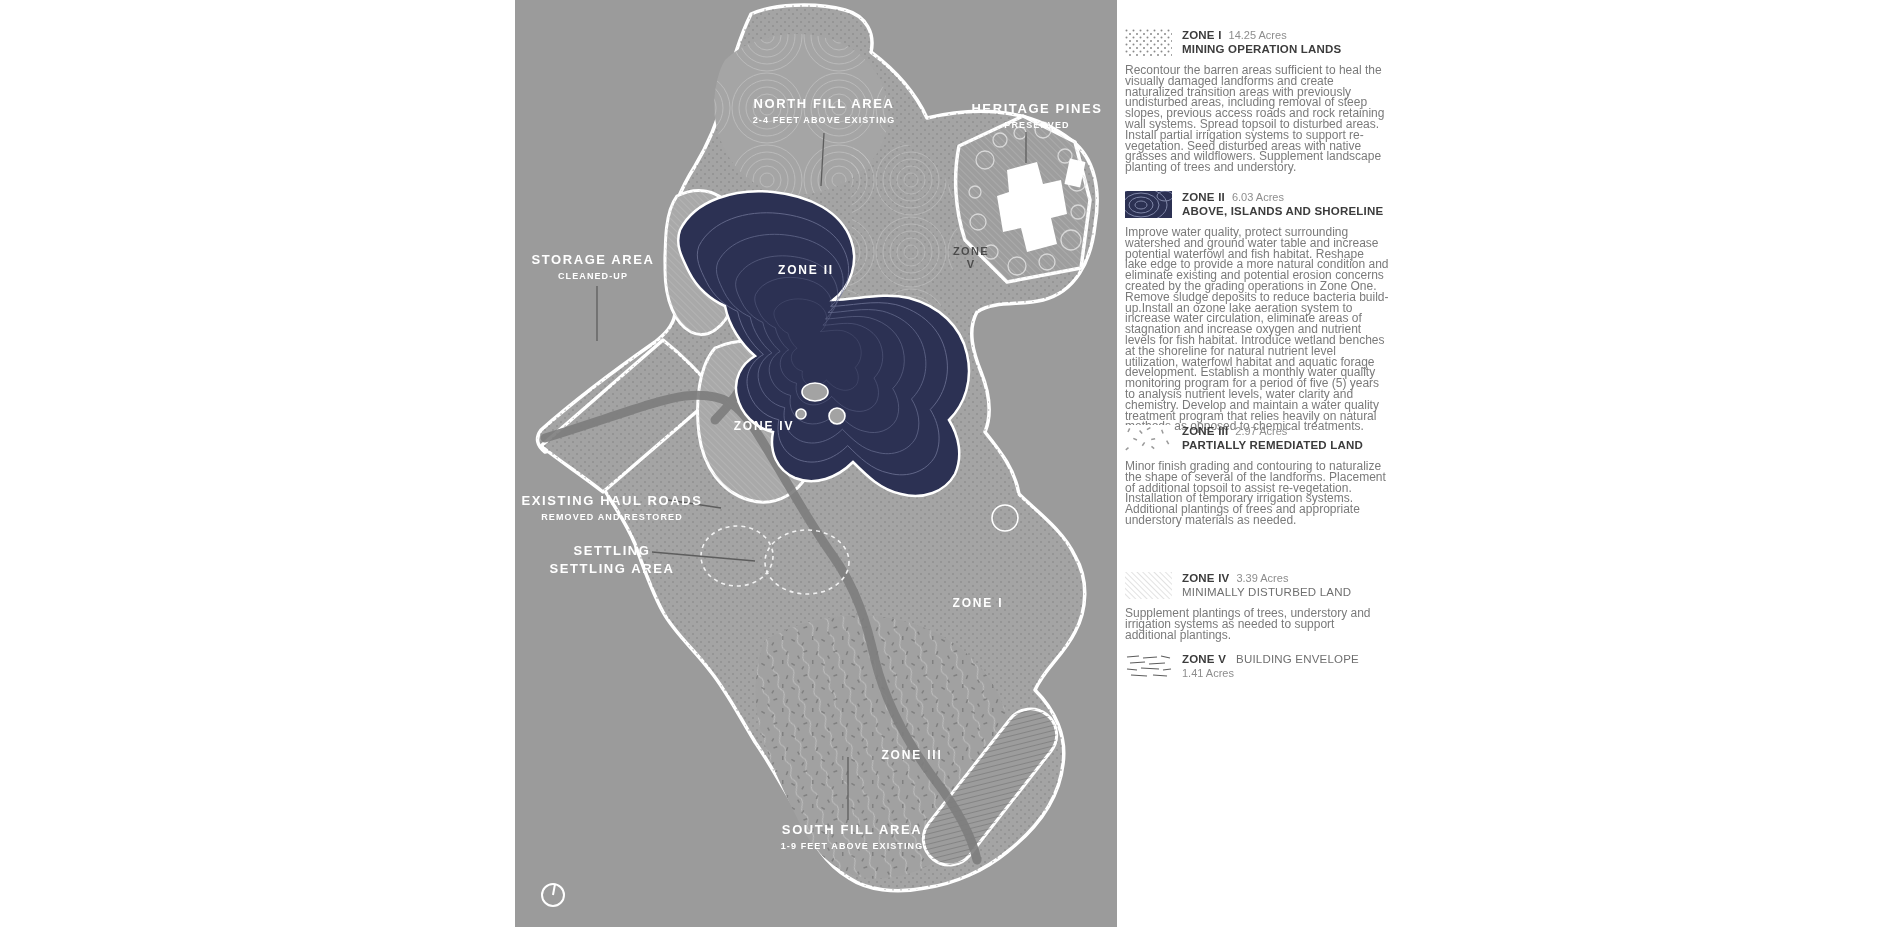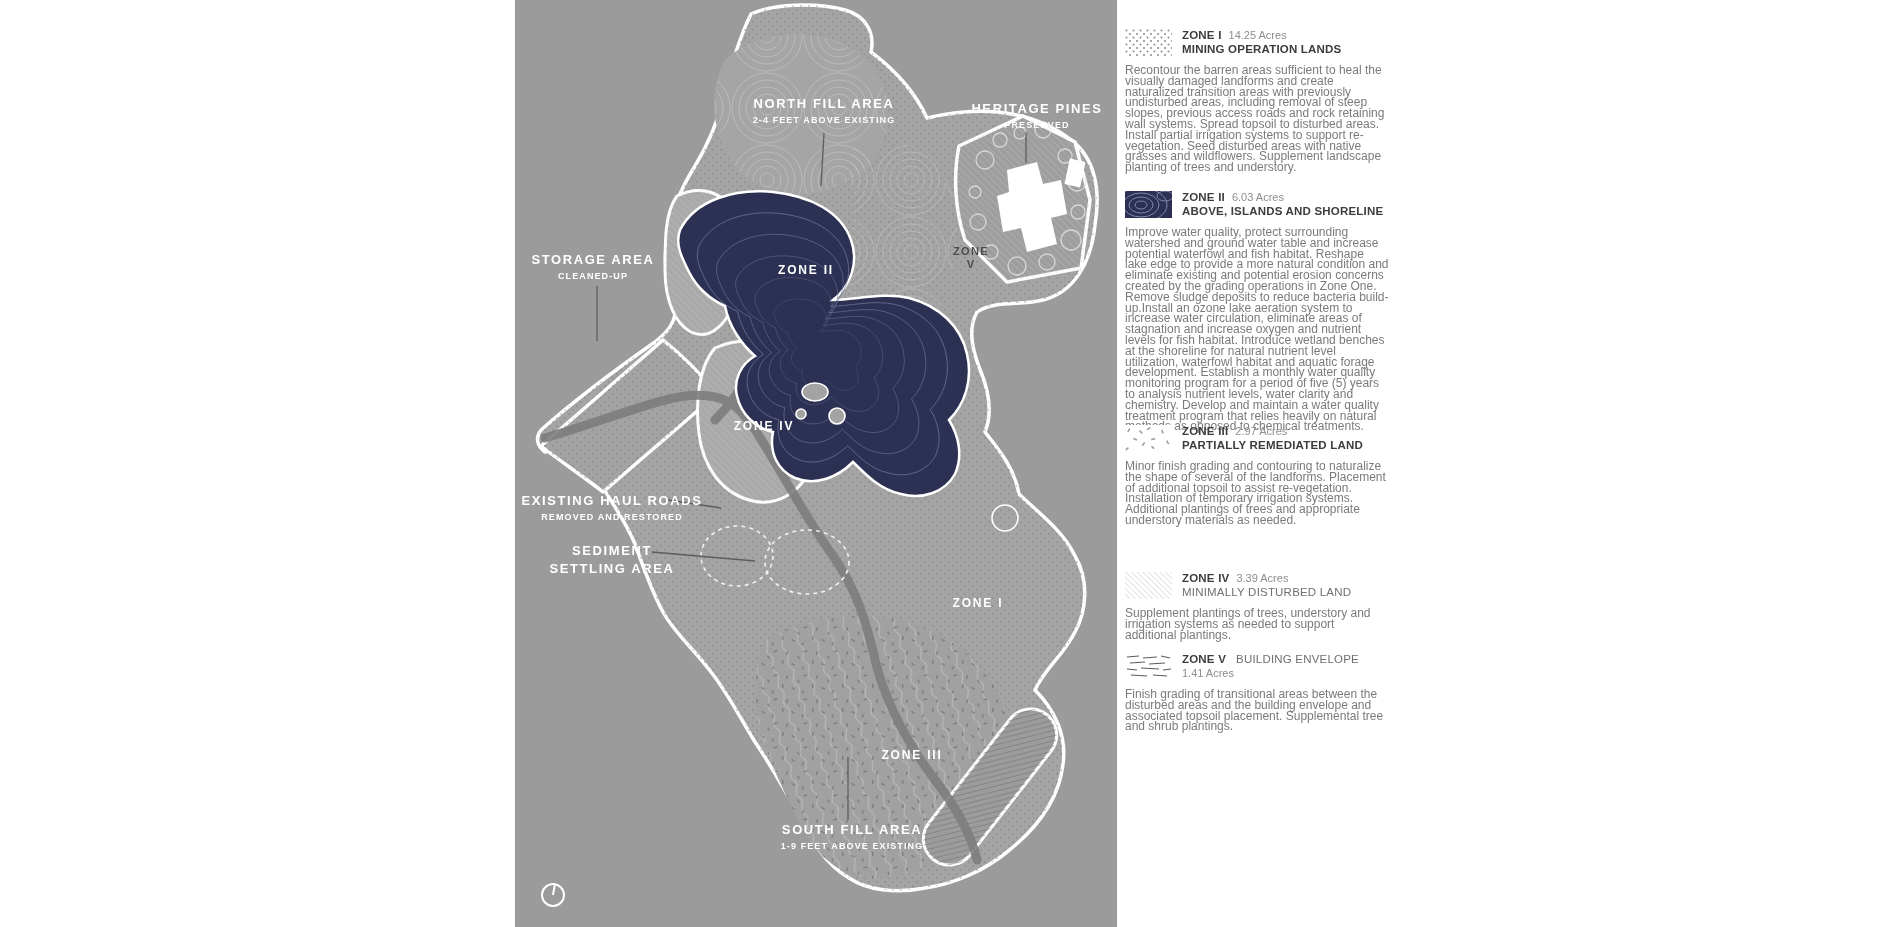--- a/index.html
+++ b/index.html
@@ -237,21 +237,21 @@
     </div>
     <div class="mlabel pos-sa">
       <div class="ml-big">STORAGE AREA</div>
       <div class="ml-sub">CLEANED-UP</div>
     </div>
     <div class="mlabel pos-hr">
       <div class="ml-big">EXISTING HAUL ROADS</div>
       <div class="ml-sub">REMOVED AND RESTORED</div>
     </div>
     <div class="mlabel pos-sd">
-      <div class="ml-big">SEDIMENT</div>
+      <div class="ml-big">SETTLING</div>
       <div class="ml-big" style="margin-top:3px;">SETTLING AREA</div>
     </div>
     <div class="mlabel pos-sf">
       <div class="ml-big">SOUTH FILL AREA</div>
       <div class="ml-sub">1-9 FEET ABOVE EXISTING</div>
     </div>
 
     <div class="mlabel ml-zone pos-z1">ZONE I</div>
     <div class="mlabel ml-zone pos-z2">ZONE II</div>
     <div class="mlabel ml-zone pos-z3">ZONE III</div>
@@ -353,17 +353,16 @@
             <line x1="16" y1="15" x2="34" y2="16"></line>
             <line x1="38" y1="17" x2="46" y2="16"></line>
           <line x1="6" y1="22" x2="22" y2="23"></line>
             <line x1="28" y1="22" x2="42" y2="23"></line>
         </g>
       </svg>
       <div class="l-head">
         <div class="l-line"><span class="l-name">ZONE V</span><span class="l-sub-reg" style="margin-left:10px;">BUILDING ENVELOPE</span></div>
         <div class="l-line"><span class="l-acres" style="margin-left:0;">1.41 Acres</span></div>
       </div>
-      <div class="l-desc">Finish grading of transitional areas between the disturbed areas and the building envelope and associated topsoil placement. Supplemental tree and shrub plantings.</div>
     </div>
 
   </div>
 </div>
 
 </body></html>

